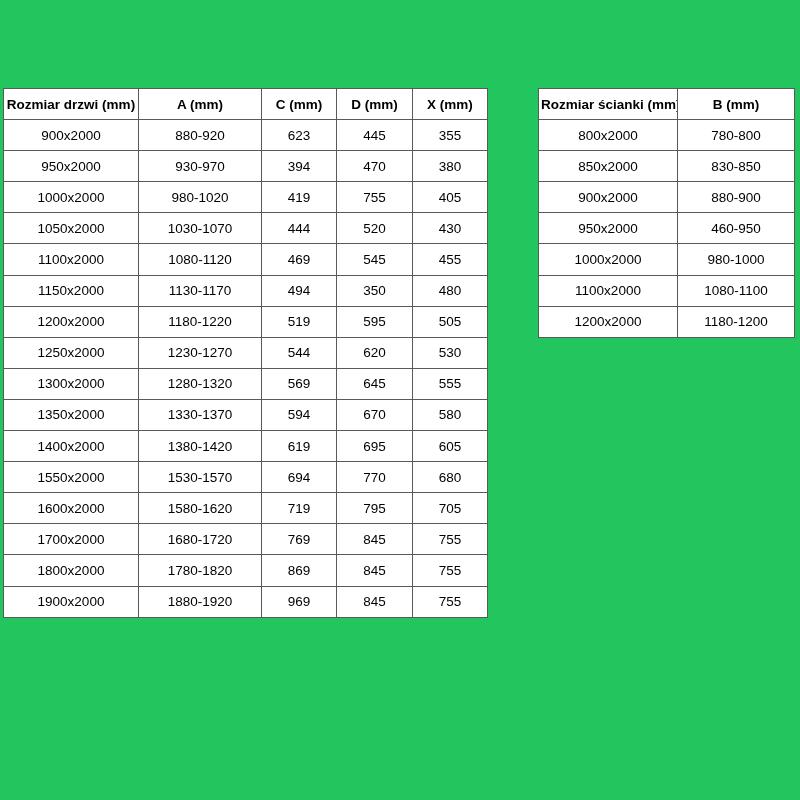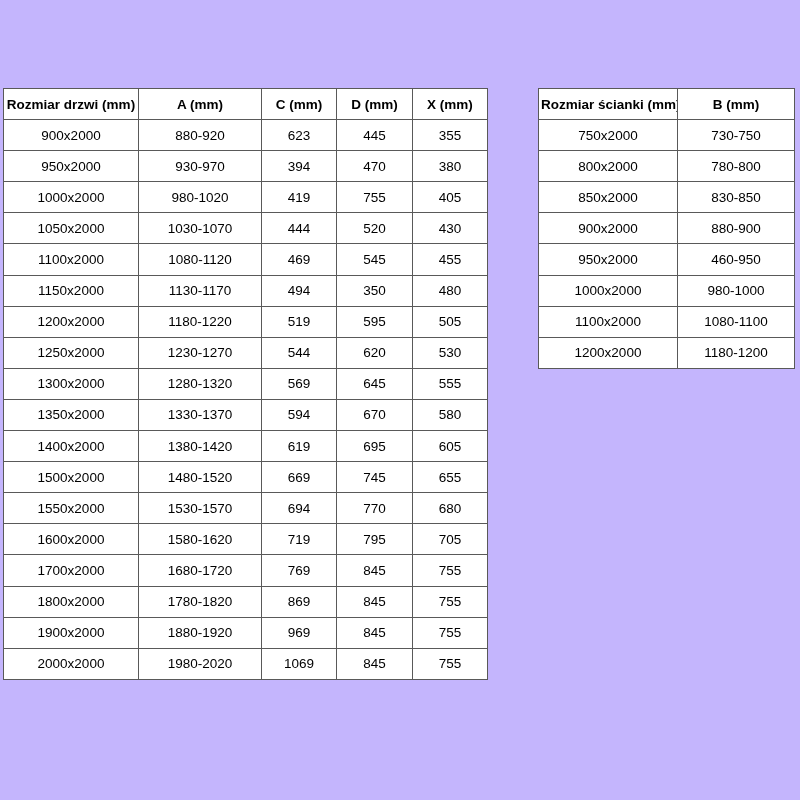--- a/index.html
+++ b/index.html
@@ -4,21 +4,21 @@
 <style>
   * { margin: 0; padding: 0; box-sizing: border-box; }
   html, body {
     width: 800px; height: 800px;
     background: #ffffff;
     font-family: "Liberation Sans", "DejaVu Sans", sans-serif;
   }
   .page {
     position: relative;
     width: 800px; height: 800px;
-    background: #c4b5fd;
+    background: #22c55e;
     overflow: hidden;
   }
   table.spec-table {
     position: absolute;
     border-collapse: collapse;
     table-layout: fixed;
     background: #ffffff;
   }
   table.spec-table th,
   table.spec-table td {
@@ -131,27 +131,20 @@
           <td>580</td>
         </tr>
         <tr>
           <td>1400x2000</td>
           <td>1380-1420</td>
           <td>619</td>
           <td>695</td>
           <td>605</td>
         </tr>
         <tr>
-          <td>1500x2000</td>
-          <td>1480-1520</td>
-          <td>669</td>
-          <td>745</td>
-          <td>655</td>
-        </tr>
-        <tr>
           <td>1550x2000</td>
           <td>1530-1570</td>
           <td>694</td>
           <td>770</td>
           <td>680</td>
         </tr>
         <tr>
           <td>1600x2000</td>
           <td>1580-1620</td>
           <td>719</td>
@@ -169,50 +162,39 @@
           <td>1800x2000</td>
           <td>1780-1820</td>
           <td>869</td>
           <td>845</td>
           <td>755</td>
         </tr>
         <tr>
           <td>1900x2000</td>
           <td>1880-1920</td>
           <td>969</td>
-          <td>845</td>
-          <td>755</td>
-        </tr>
-        <tr>
-          <td>2000x2000</td>
-          <td>1980-2020</td>
-          <td>1069</td>
           <td>845</td>
           <td>755</td>
         </tr>
       </tbody>
   </table>
 
   <table class="spec-table" id="walls-table">
     <colgroup>
       <col style="width:139px">
       <col style="width:117px">
     </colgroup>
     <thead>
       <tr>
           <th>Rozmiar ścianki (mm)</th>
           <th>B (mm)</th>
         </tr>
     </thead>
     <tbody>
         <tr>
-          <td>750x2000</td>
-          <td>730-750</td>
-        </tr>
-        <tr>
           <td>800x2000</td>
           <td>780-800</td>
         </tr>
         <tr>
           <td>850x2000</td>
           <td>830-850</td>
         </tr>
         <tr>
           <td>900x2000</td>
           <td>880-900</td>

